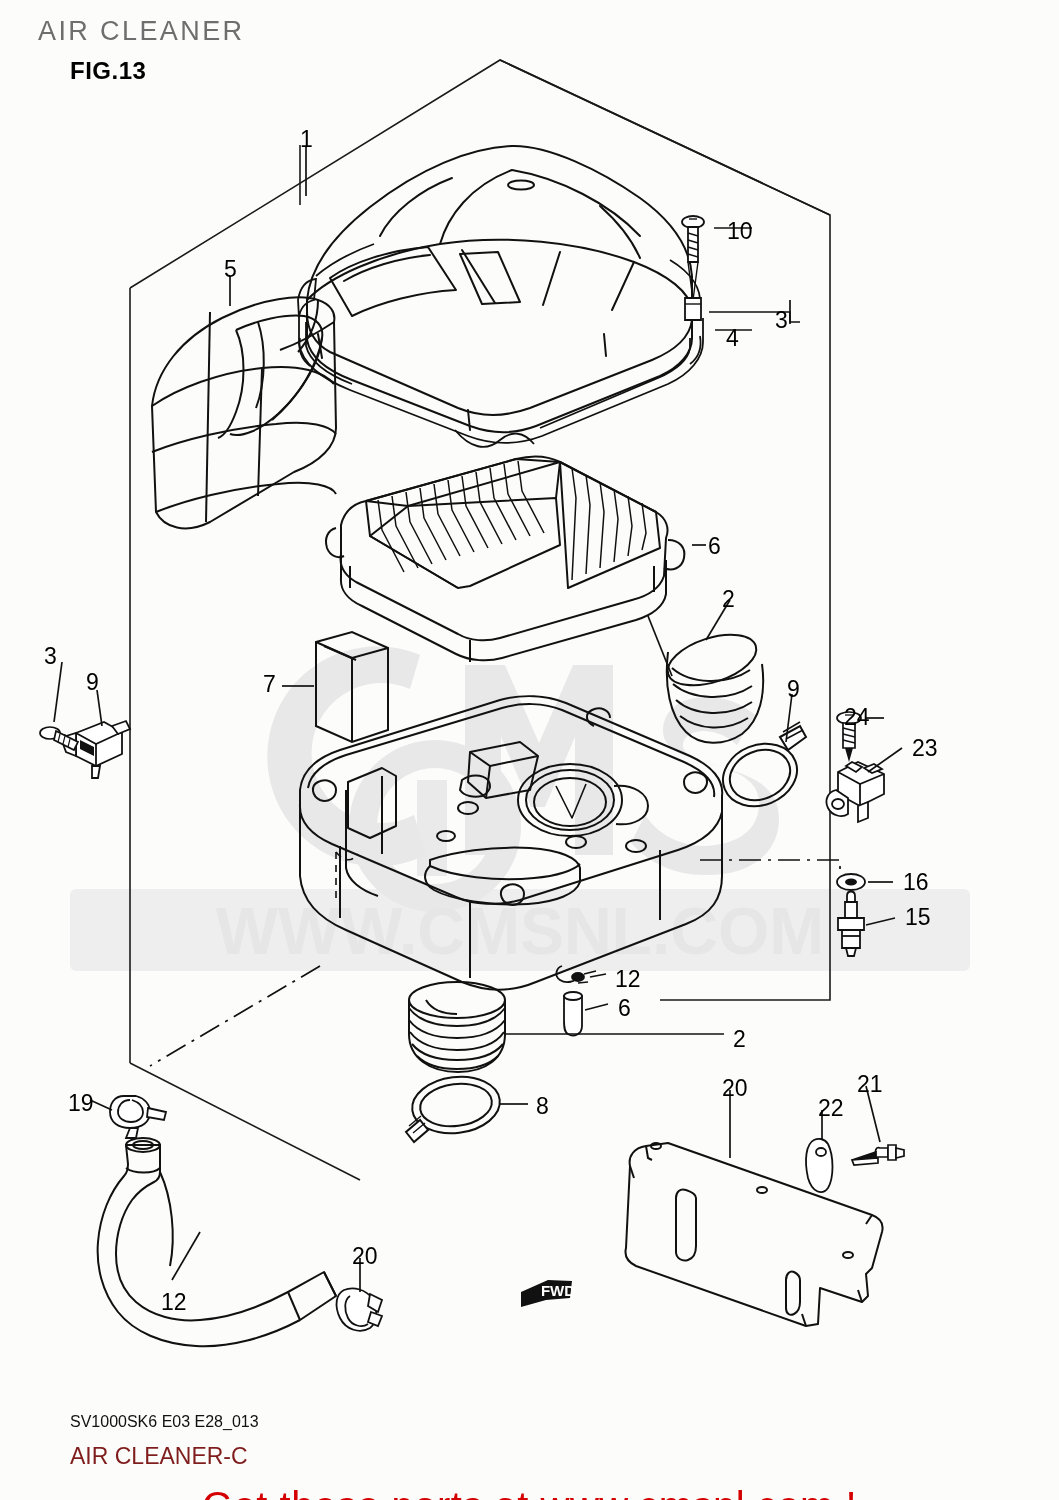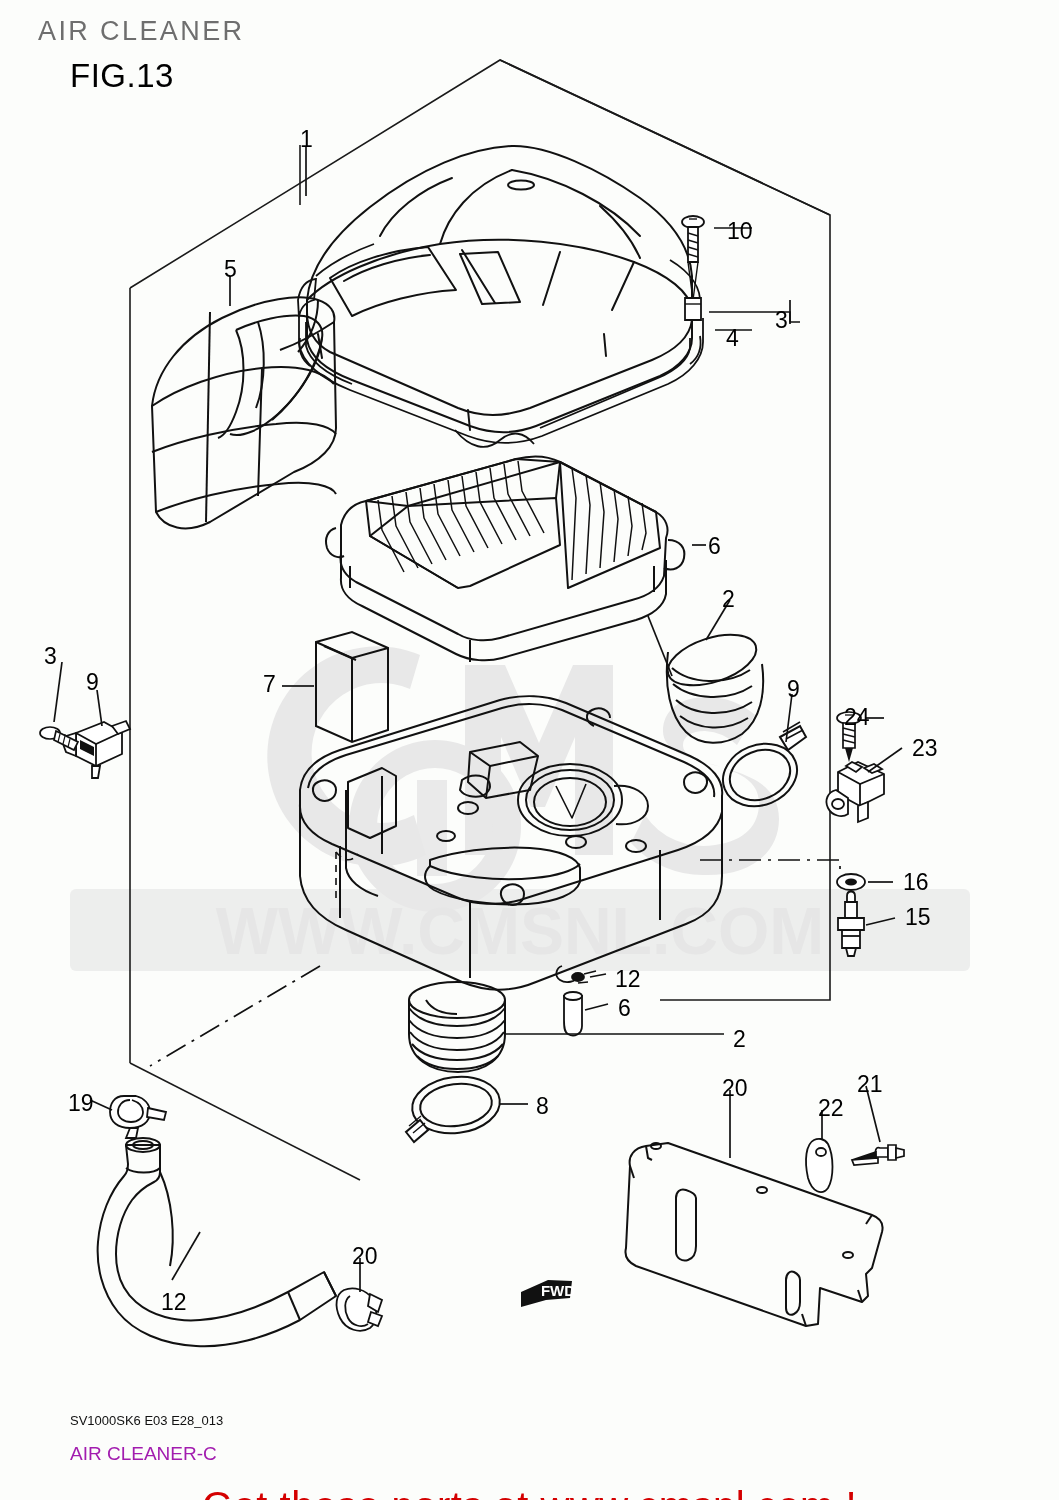--- a/index.html
+++ b/index.html
@@ -10,30 +10,30 @@
     position:relative;overflow:hidden;
   }
   #stage{position:absolute;left:0;top:0;width:1059px;height:1500px;}
   .hdr-sub{
     position:absolute;left:38px;top:16px;
     font-size:27px;letter-spacing:2.4px;color:#6e6e6e;
     white-space:nowrap;
   }
   .hdr-title{
     position:absolute;left:70px;top:57px;
-    font-size:33px;font-weight:normal;color:#000;letter-spacing:.5px;
+    font-size:24px;font-weight:bold;color:#000;letter-spacing:.5px;
     white-space:nowrap;
   }
   .foot1{
     position:absolute;left:70px;top:1413px;
-    font-size:13px;color:#111;white-space:nowrap;
+    font-size:16px;color:#111;white-space:nowrap;
   }
   .foot2{
     position:absolute;left:70px;top:1443px;
-    font-size:19px;color:#a21caf;white-space:nowrap;
+    font-size:23px;color:#7f1d1d;white-space:nowrap;
   }
   .promo{
     position:absolute;left:50%;top:1452px;transform:translateX(-50%);
     font-size:40px;color:#d40000;white-space:nowrap;
     letter-spacing:.5px;
     margin-top:32px;
   }
   .lbl{
     position:absolute;font-size:23px;color:#000;
     white-space:nowrap;line-height:1;

